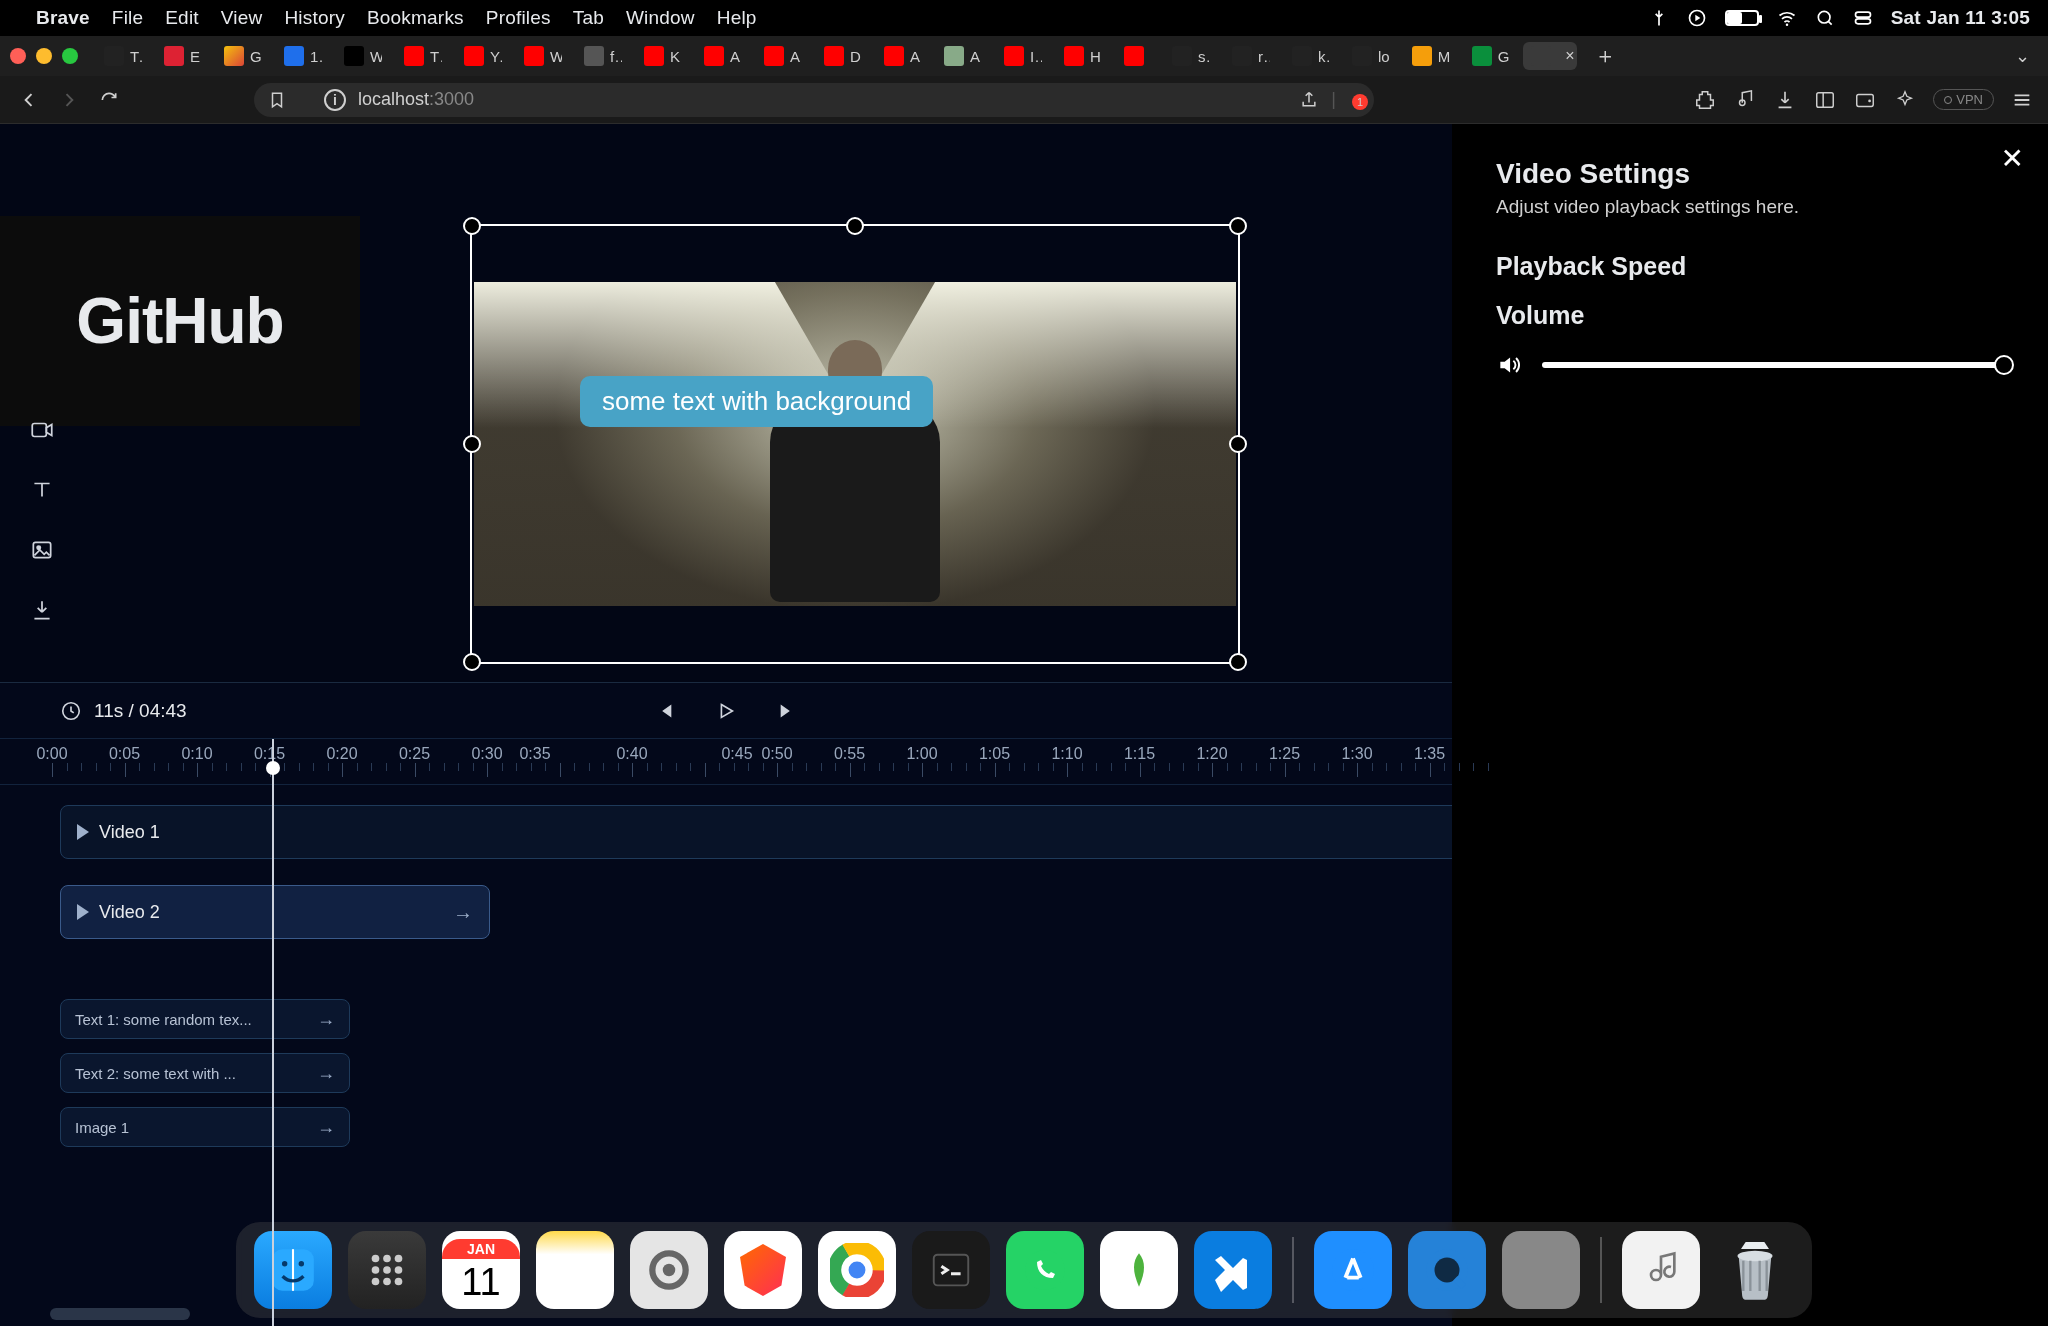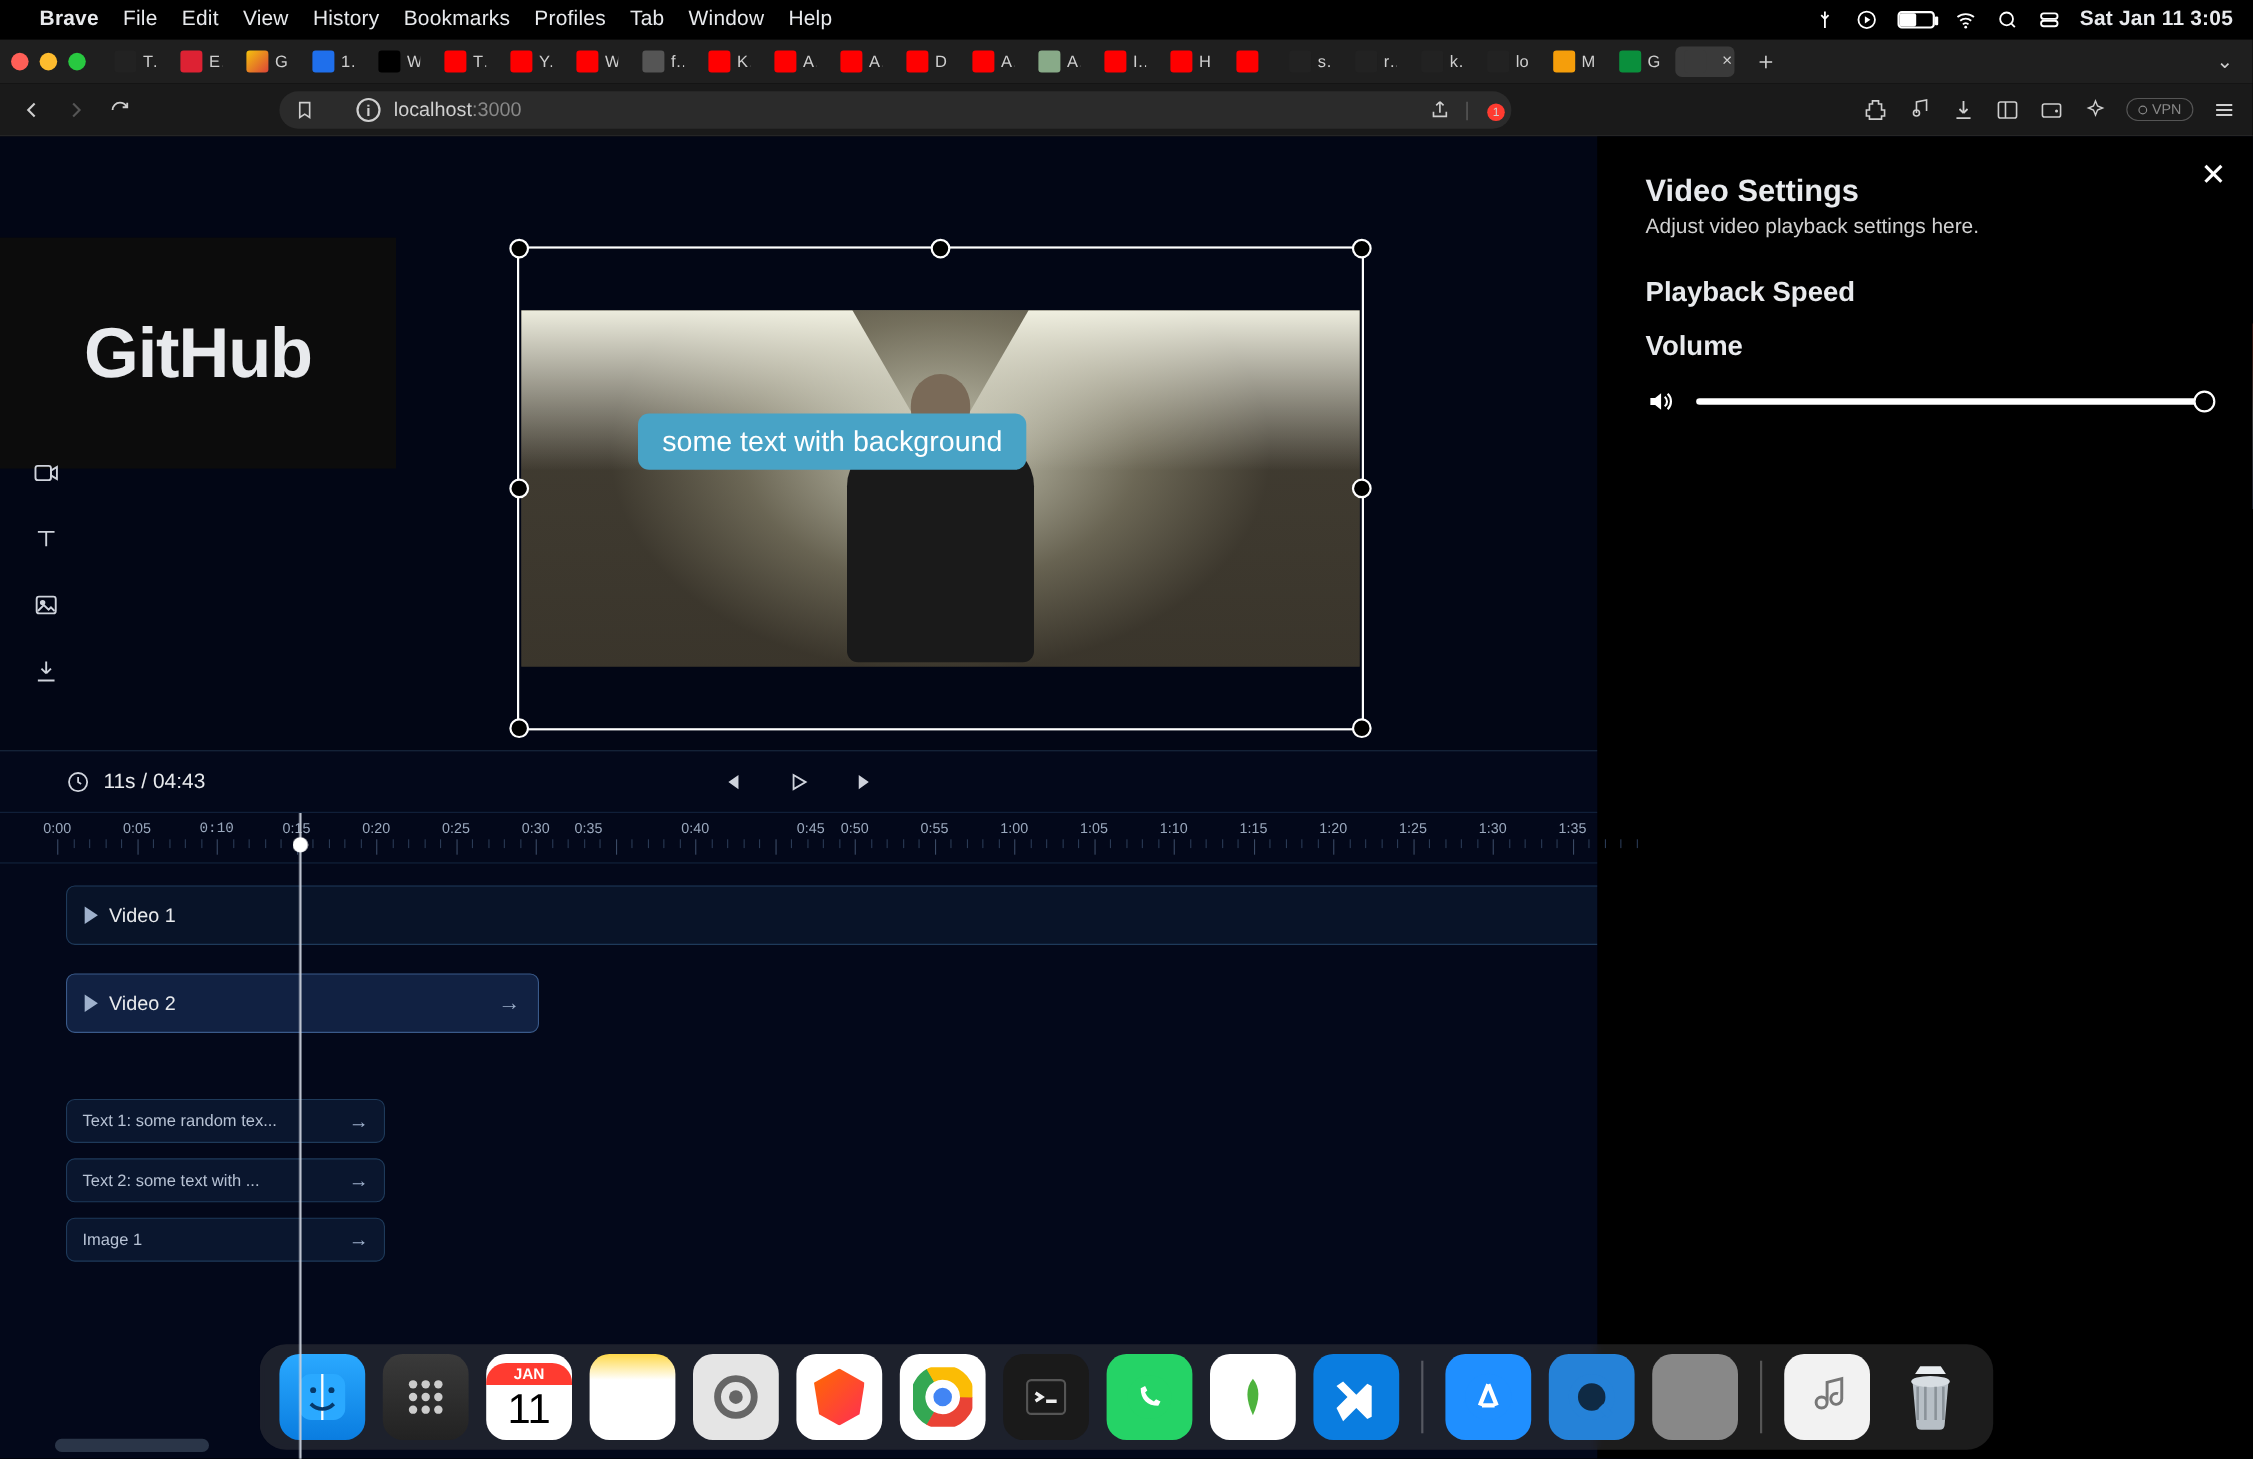--- a/index.html
+++ b/index.html
@@ -105,21 +105,21 @@
   .vol-track{flex:1;height:6px;background:#fff;border-radius:3px;position:relative;}
   .vol-thumb{position:absolute;right:-10px;top:50%;transform:translateY(-50%);width:20px;height:20px;border:2.5px solid #fff;border-radius:50%;background:#000;}
 
   
   .timeline{position:absolute;left:0;right:596px;top:558px;bottom:0;background:var(--timeline-bg);border-top:1px solid #1a2a40;}
   .tl-header{height:56px;display:flex;align-items:center;padding:0 60px;font-size:19px;border-bottom:1px solid #12233d;}
   .tl-header .clock-ic{margin-right:12px;}
   .tl-transport{position:absolute;left:50%;top:14px;transform:translateX(-50%);display:flex;gap:34px;}
   .tl-transport .tbtn{width:28px;height:28px;display:flex;align-items:center;justify-content:center;color:#cfd3dc;}
   .ruler{position:relative;height:46px;border-bottom:1px solid #12233d;}
-  .ruler .tick-label{position:absolute;top:6px;font-size:13px;color:#9aa8bd;transform:translateX(-50%);}
+  .ruler .tick-label{position:absolute;top:6px;font-size:16px;color:#9aa8bd;transform:translateX(-50%);}
   .ruler .tick{position:absolute;top:24px;width:1px;height:8px;background:#2a3a55;}
   .ruler .tock{position:absolute;top:24px;width:1px;height:14px;background:#3a4a65;}
   .playhead{position:absolute;top:0;bottom:0;width:2px;background:#cbd1dc;z-index:5;}
   .playhead::before{content:"";position:absolute;top:22px;left:-6px;width:14px;height:14px;background:#fff;border-radius:50%;}
   .tracks{position:absolute;top:102px;left:0;right:0;bottom:16px;padding:20px 0 0 60px;overflow:hidden;}
   .track{position:relative;height:54px;margin-bottom:26px;}
   .clip{position:absolute;top:0;bottom:0;border:1.5px solid var(--track-border);border-radius:8px;background:rgba(20,40,70,.35);display:flex;align-items:center;gap:10px;padding:0 16px;font-size:18px;}
   .clip.sel{background:rgba(30,55,100,.55);border-color:#3a5a8a;}
   .clip .play-tri{width:0;height:0;border-left:12px solid #9fb1cc;border-top:8px solid transparent;border-bottom:8px solid transparent;}
   .clip .arr{margin-left:auto;font-size:20px;color:#9fb1cc;}
@@ -509,21 +509,21 @@
         <div class="tick" style="left: 66.5px;"></div>
         <div class="tick" style="left: 81px;"></div>
         <div class="tick" style="left: 95.5px;"></div>
         <div class="tick" style="left: 110px;"></div>
         <div class="tick-label" style="left: 124.5px;">0:05</div>
         <div class="tock" style="left: 124.5px;"></div>
         <div class="tick" style="left: 139px;"></div>
         <div class="tick" style="left: 153.5px;"></div>
         <div class="tick" style="left: 168px;"></div>
         <div class="tick" style="left: 182.5px;"></div>
-        <div class="tick-label" style="left: 197px; font-family: Liberation Mono, monospace;">0:10</div>
+        <div class="tick-label" style="left: 197px;">0:10</div>
         <div class="tock" style="left: 197px;"></div>
         <div class="tick" style="left: 211.5px;"></div>
         <div class="tick" style="left: 226px;"></div>
         <div class="tick" style="left: 240.5px;"></div>
         <div class="tick" style="left: 255px;"></div>
         <div class="tick-label" style="left: 269.5px;">0:15</div>
         <div class="tock" style="left: 269.5px;"></div>
         <div class="tick" style="left: 284px;"></div>
         <div class="tick" style="left: 298.5px;"></div>
         <div class="tick" style="left: 313px;"></div>

